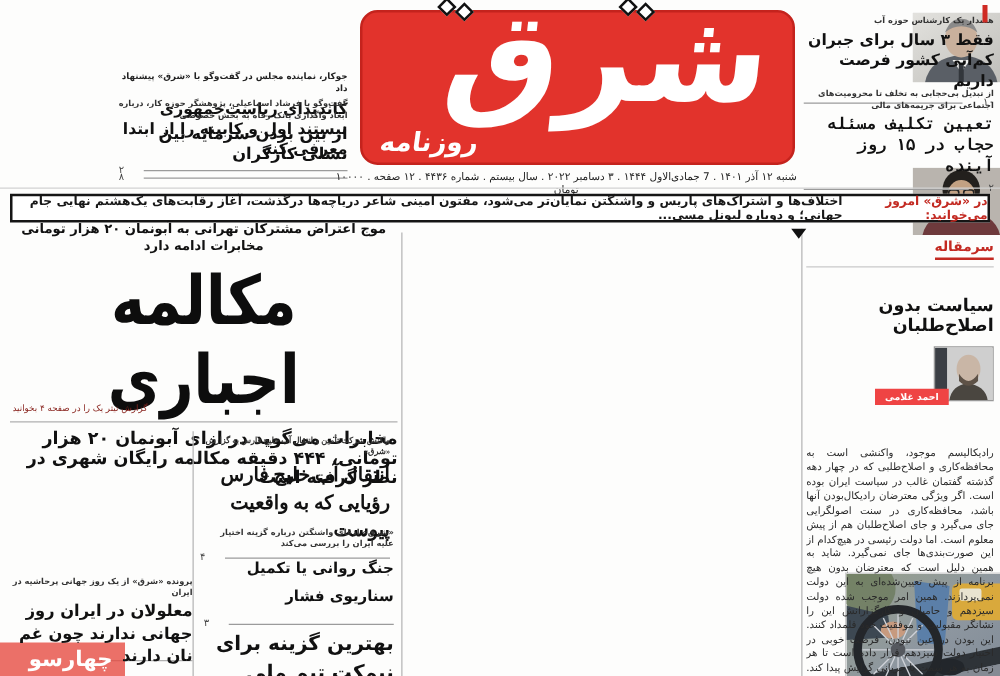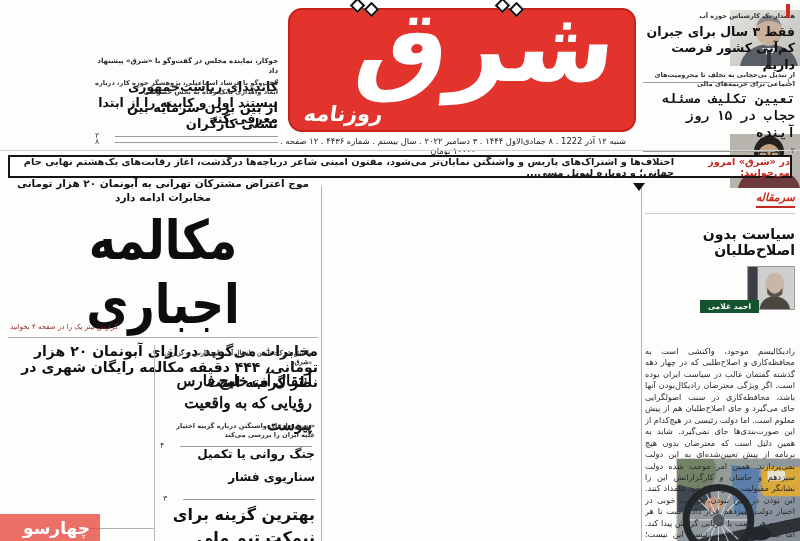--- a/index.html
+++ b/index.html
@@ -44,21 +44,21 @@
   }
   #lead-headline {
     font-size:46px; font-weight:800; color:#0d0d0d; text-align:center;
     transform:scaleY(1.18); letter-spacing:-1px;
   }
   .ed-body {
     font-size:8.2px; line-height:11.45px; text-align:justify; color:#2a2a2a;
     overflow:hidden;
   }
   .red { color:#c32a22; }
-  .tag { background:#14532d; color:#fff; font-size:7.5px; font-weight:700;
+  .tag { background:#ef4444; color:#fff; font-size:7.5px; font-weight:700;
     padding:2px 8px; line-height:9px; }
   .tri-down { width:0; height:0; border-left:6px solid transparent;
     border-right:6px solid transparent; border-top:8px solid #111; }
   .ribbon { background:rgba(230,72,62,.78); color:#fff; font-weight:800;
     font-size:17px; overflow:hidden; padding:4px 10px 0 4px; letter-spacing:2px;}
 </style>
 </head>
 <body>
 
 <div id="page">
@@ -110,21 +110,21 @@
   </div>
 
   <div class="abs" id="logo-box" style="left:288px;top:8px;width:348px;height:124px;">
     <div id="logo-word">شرق</div>
     <div id="logo-sub">روزنامه</div>
   </div>
   <div class="dot" style="left:352px;top:0px;"></div>
   <div class="dot" style="left:366px;top:4px;"></div>
   <div class="dot" style="left:497px;top:0px;"></div>
   <div class="dot" style="left:511px;top:4px;"></div>
-  <div class="abs" style="left:268px;top:136px;width:370px;font-size:8.4px;color:#222;text-align:center;">شنبه ۱۲ آذر 1222 . ۸ جمادی‌الاول ۱۴۴۴ . ۳ دسامبر ۲۰۲۲ . سال بیستم . شماره ۴۴۳۶ . ۱۲ صفحه . ۱۰۰۰۰ تومان</div>
+  <div class="abs" style="left:268px;top:136px;width:370px;font-size:8.4px;color:#222;text-align:center;">شنبه ۱۲ آذر ۱۴۰۱ . 7 جمادی‌الاول ۱۴۴۴ . ۳ دسامبر ۲۰۲۲ . سال بیستم . شماره ۴۴۳۶ . ۱۲ صفحه . ۱۰۰۰۰ تومان</div>
 
   <div class="abs" style="left:643px;top:12px;width:152px;">
     <div class="kicker-sm" style="text-align:right;">هشدار یک کارشناس حوزه آب</div>
     <div class="hl" style="font-size:12.5px;line-height:16.5px;margin-top:3px;text-align:right;">فقط ۳ سال برای جبران کم‌آبی کشور فرصت داریم</div>
     <div class="prule" style="margin-top:5px;">
       <div class="ln"></div>
       <span class="num">۱۰</span>
     </div>
   </div>
   <div class="abs" style="left:643px;top:71px;width:152px;">
@@ -176,20 +176,24 @@
         <line x1="42" y1="33" x2="42" y2="91"></line>
           <line x1="13" y1="62" x2="71" y2="62"></line>
         <line x1="22" y1="42" x2="62" y2="82"></line>
           <line x1="62" y1="42" x2="22" y2="82"></line>
         <line x1="30" y1="36" x2="54" y2="88"></line>
           <line x1="54" y1="36" x2="30" y2="88"></line>
       </g>
       <circle cx="42" cy="62" r="6" fill="#55585e"></circle>
     </svg>
   </div>
+  <div class="abs" style="left:6px;top:461px;width:148px;">
+    <div class="kicker-sm" style="text-align:right;">پرونده «شرق» از یک روز جهانی پرحاشیه در ایران</div>
+    <div class="hl" style="font-size:13px;line-height:18px;margin-top:3px;text-align:right;position:relative;z-index:2;">معلولان در ایران روز جهانی ندارند چون غم نان دارند</div>
+  </div>
   <div class="abs hrule" style="left:70px;top:528px;width:84px;"></div>
   <div class="abs ribbon" style="left:-12px;top:514px;width:112px;height:27px;z-index:1;">چهارسو</div>
 
   <div class="abs vrule" style="left:154px;top:345px;height:196px;"></div>
 
   <div class="abs" style="left:160px;top:349px;width:152px;font-family:Liberation Serif, serif;">
     <div class="kicker-sm" style="text-align:right;">واکنش شرکت تأمین و انتقال آب خلیج فارس به گزارش «شرق»</div>
     <div class="hl" style="font-size:15.5px;line-height:22px;margin-top:4px;text-align:right;">انتقال آب خلیج فارس رؤیایی که به واقعیت پیوست</div>
     <div class="prule" style="margin-top:6px;">
       <span class="num">۴</span>
@@ -207,25 +211,25 @@
   <div class="abs" style="left:163px;top:503px;width:152px;">
     <div class="hl" style="font-size:16px;line-height:23px;text-align:right;">بهترین گزینه برای نیمکت تیم ملی</div>
   </div>
 
   <div class="abs vrule" style="left:321px;top:186px;height:355px;"></div>
 
   <div class="abs vrule" style="left:641px;top:183px;height:358px;"></div>
   <div class="abs tri-down" style="left:633px;top:183px;"></div>
 
   <div class="abs" style="left:645px;top:186px;width:150px;">
-    <div style="text-align:right;font-style:italic;">
+    <div style="text-align:right;">
       <span class="red" style="font-size:11px;font-weight:800;border-bottom:2px solid #c32a22;padding-bottom:2px;letter-spacing:3px;">سرمقاله</span>
     </div>
     <div class="hrule" style="margin-top:8px;background:#c9c9c9;"></div>
-    <div class="hl" style="font-size:14px;margin-top:12px;text-align:right;">سیاست بدون اصلاح‌طلبان</div>
+    <div class="hl" style="font-size:14px;margin-top:23px;text-align:right;">سیاست بدون اصلاح‌طلبان</div>
     <div style="position:relative;height:76px;margin-top:8px;">
       <div class="abs ph" style="right:0;top:0;width:48px;height:44px;border:1px solid #999;">
         <svg viewBox="0 0 48 44">
           <rect width="48" height="44" fill="#cfcfcf"></rect>
           <rect x="0" y="0" width="10" height="44" fill="#3b3f45"></rect>
           <path d="M12,44 Q14,32 27,30 Q42,32 44,44 Z" fill="#4a4640"></path>
           <ellipse cx="28" cy="18" rx="10" ry="12" fill="#c9b6a6"></ellipse>
           <path d="M20,22 Q28,34 36,22 L36,28 Q28,36 20,28 Z" fill="#5e5247"></path>
         </svg>
       </div>

